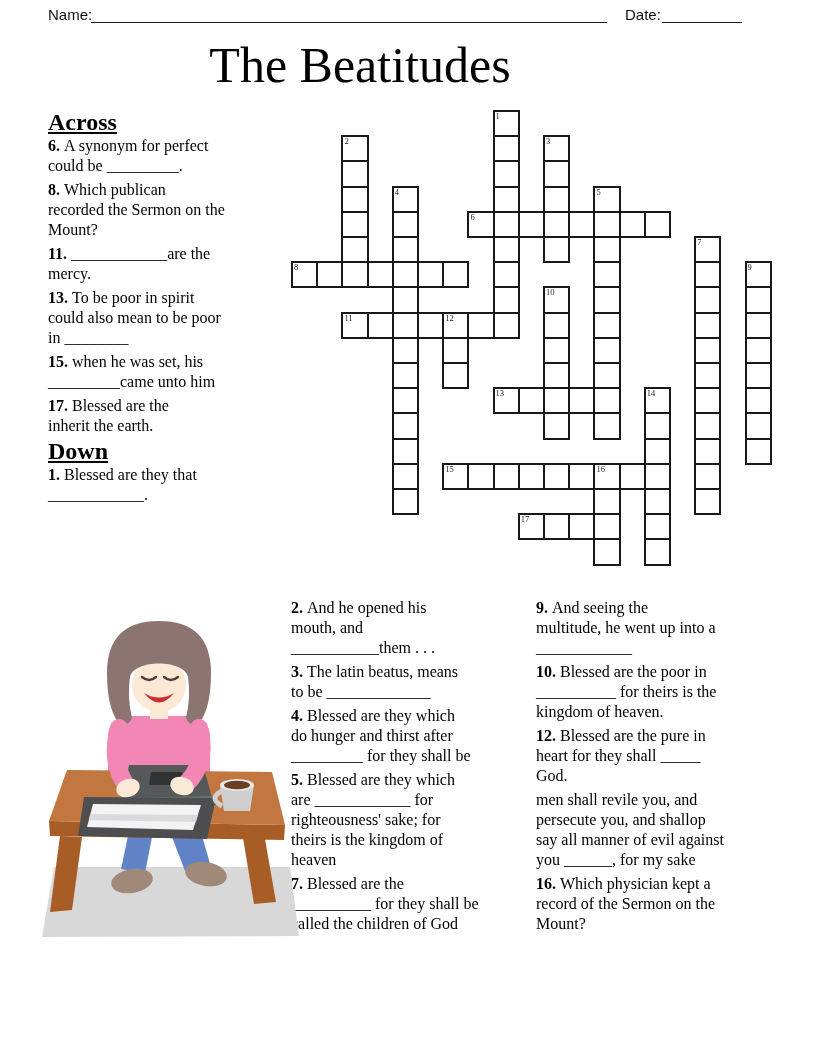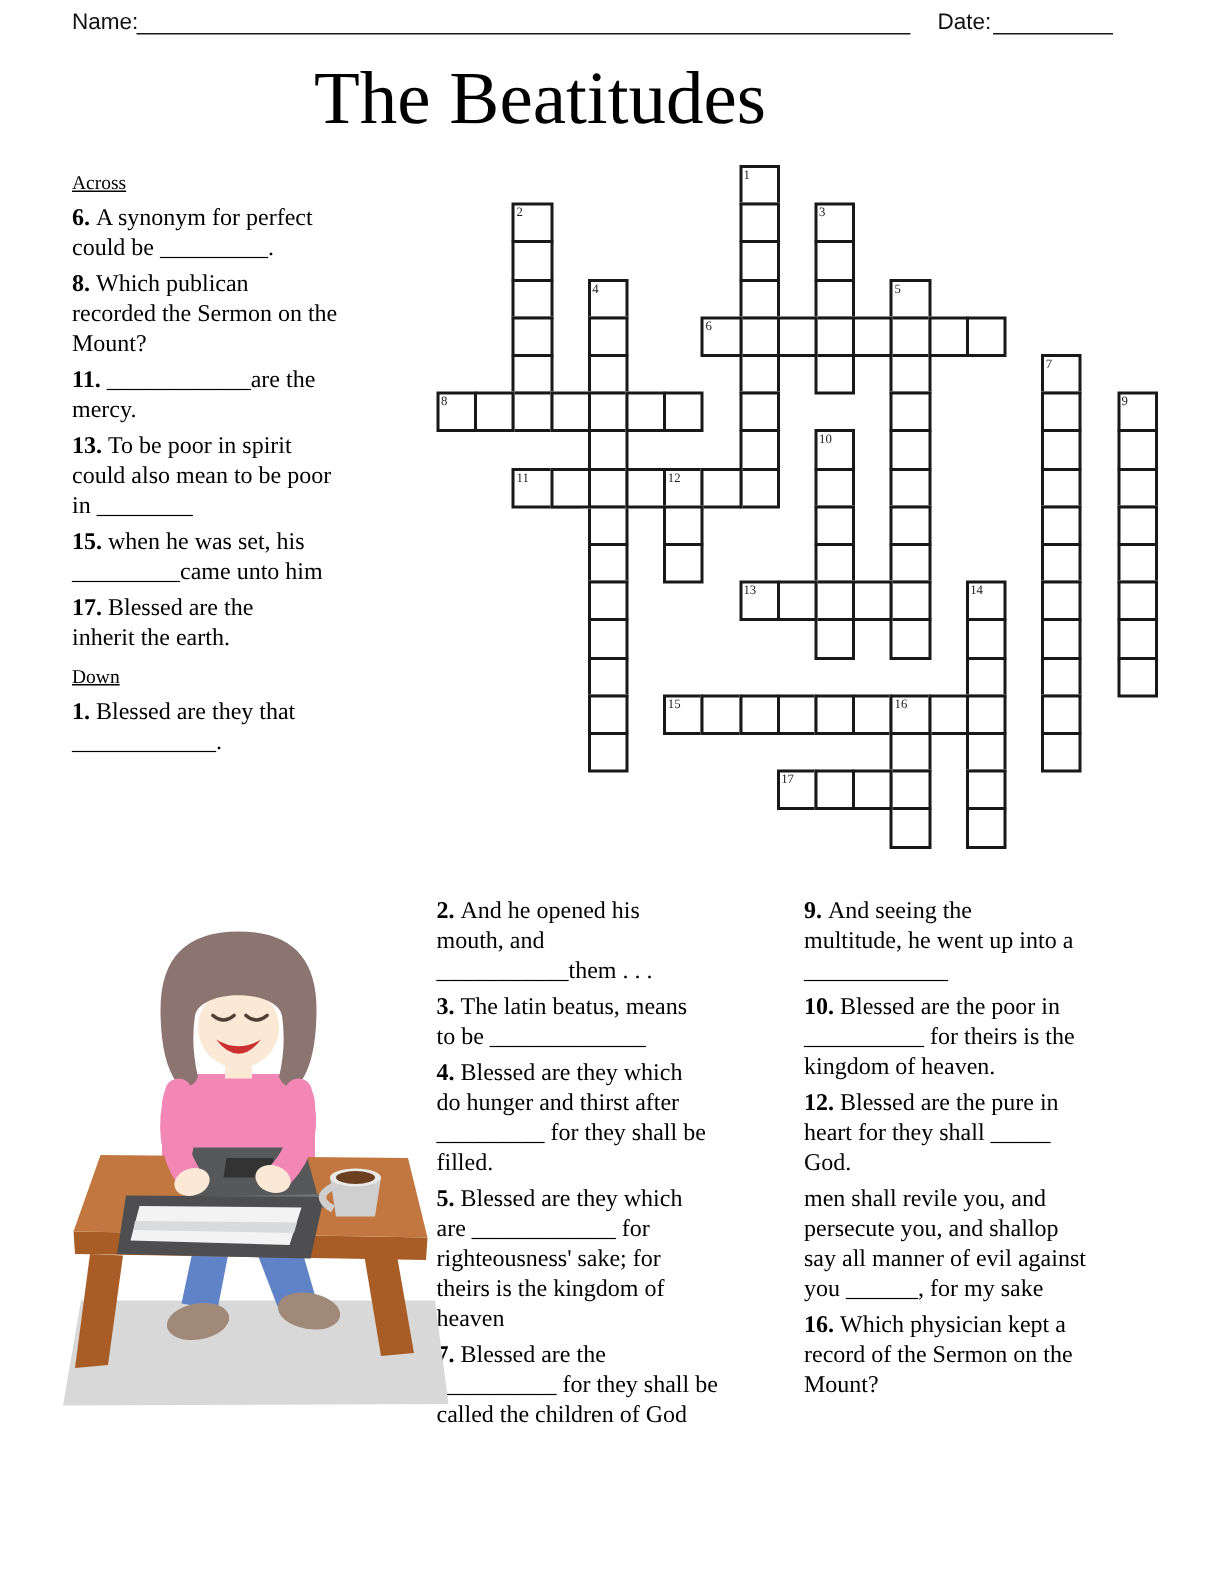--- a/index.html
+++ b/index.html
@@ -22,21 +22,21 @@
   }
   
   .col{position:absolute;}
   #col-left{left:48px;top:111px;width:243px;}
   #col-mid{left:291px;top:598px;width:244px;}
   #col-right{left:536px;top:598px;width:240px;}
   .clue{margin:0 0 4px 0;font-size:16px;}
   .clue-line{white-space:nowrap;line-height:20px;}
   .clue-line b{font-weight:700;}
   .clue-heading{
-    font-size:13px;font-weight:400;text-decoration:underline;
+    font-size:24px;font-weight:700;text-decoration:underline;
     line-height:22px;margin:0 0 3px 0;
   }
   
   #cw{position:absolute;left:291px;top:110px;}
   .cw-cell{
     position:absolute;background:#ffffff;border:2px solid #181818;
     box-sizing:border-box;
   }
   .cw-num{
     position:absolute;top:-1px;left:1px;font-size:8.5px;line-height:10px;
@@ -244,21 +244,20 @@
         <div class="clue-line">___________them . . .</div>
       </div>
       <div class="clue">
         <div class="clue-line"><b>3. </b>The latin beatus, means</div>
         <div class="clue-line">to be _____________</div>
       </div>
       <div class="clue">
         <div class="clue-line"><b>4. </b>Blessed are they which</div>
         <div class="clue-line">do hunger and thirst after</div>
         <div class="clue-line">_________ for they shall be</div>
-        <div class="clue-line">filled.</div>
       </div>
       <div class="clue">
         <div class="clue-line"><b>5. </b>Blessed are they which</div>
         <div class="clue-line">are ____________ for</div>
         <div class="clue-line">righteousness' sake; for</div>
         <div class="clue-line">theirs is the kingdom of</div>
         <div class="clue-line">heaven</div>
       </div>
       <div class="clue">
         <div class="clue-line"><b>7. </b>Blessed are the</div>

